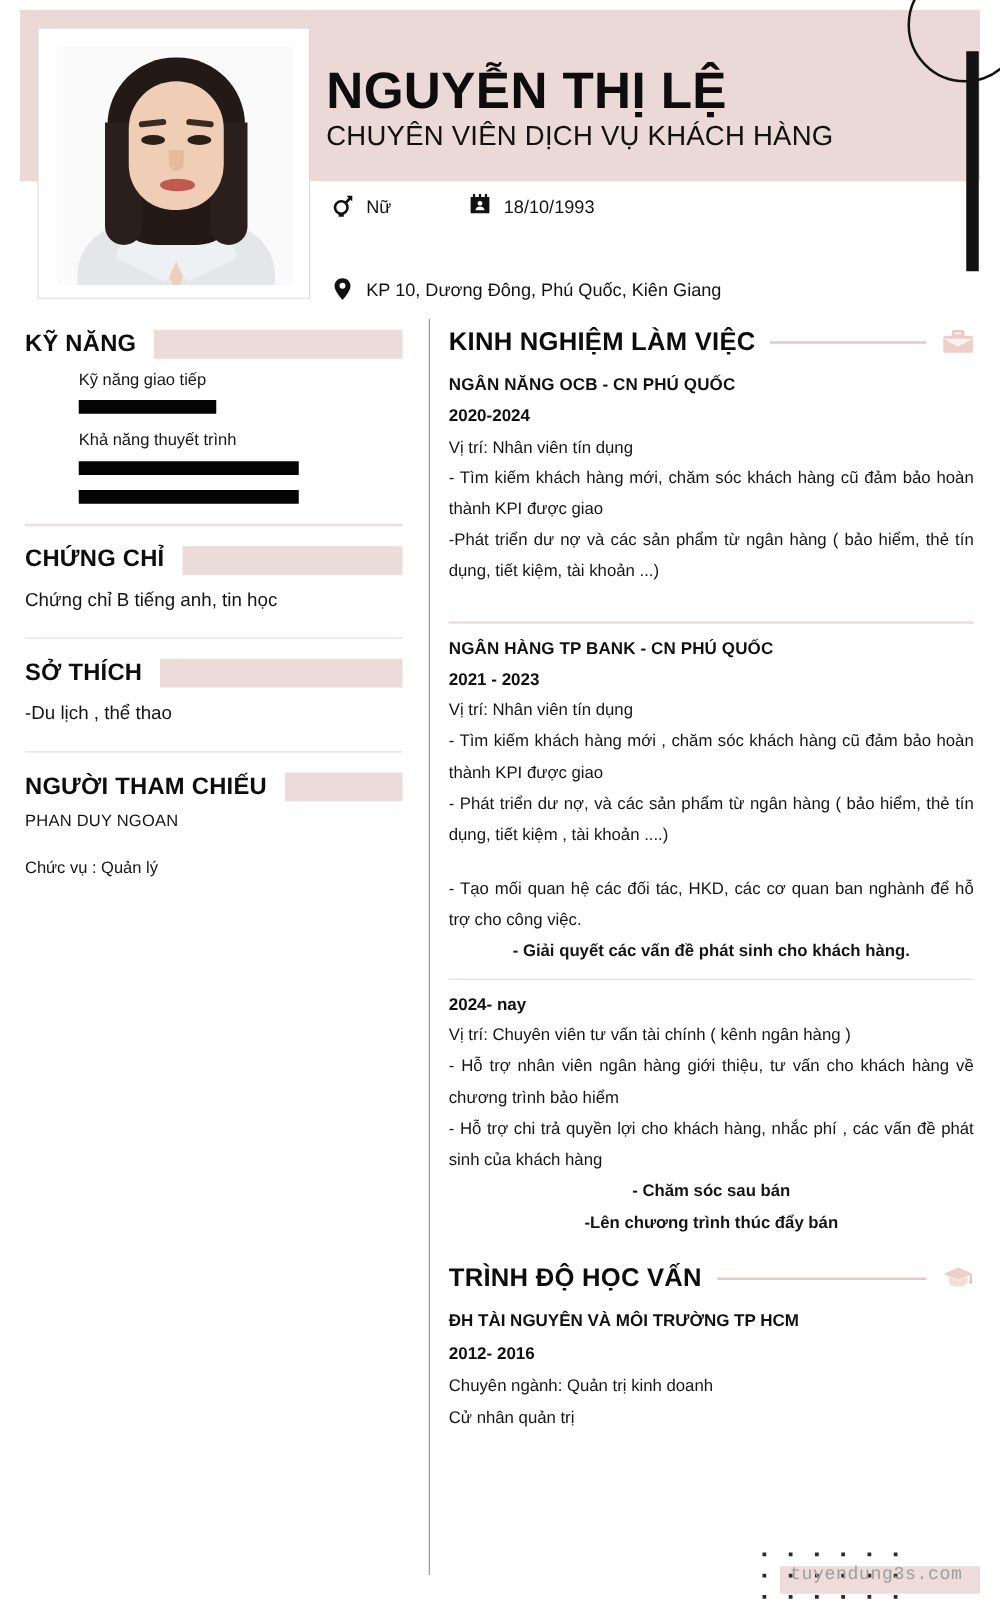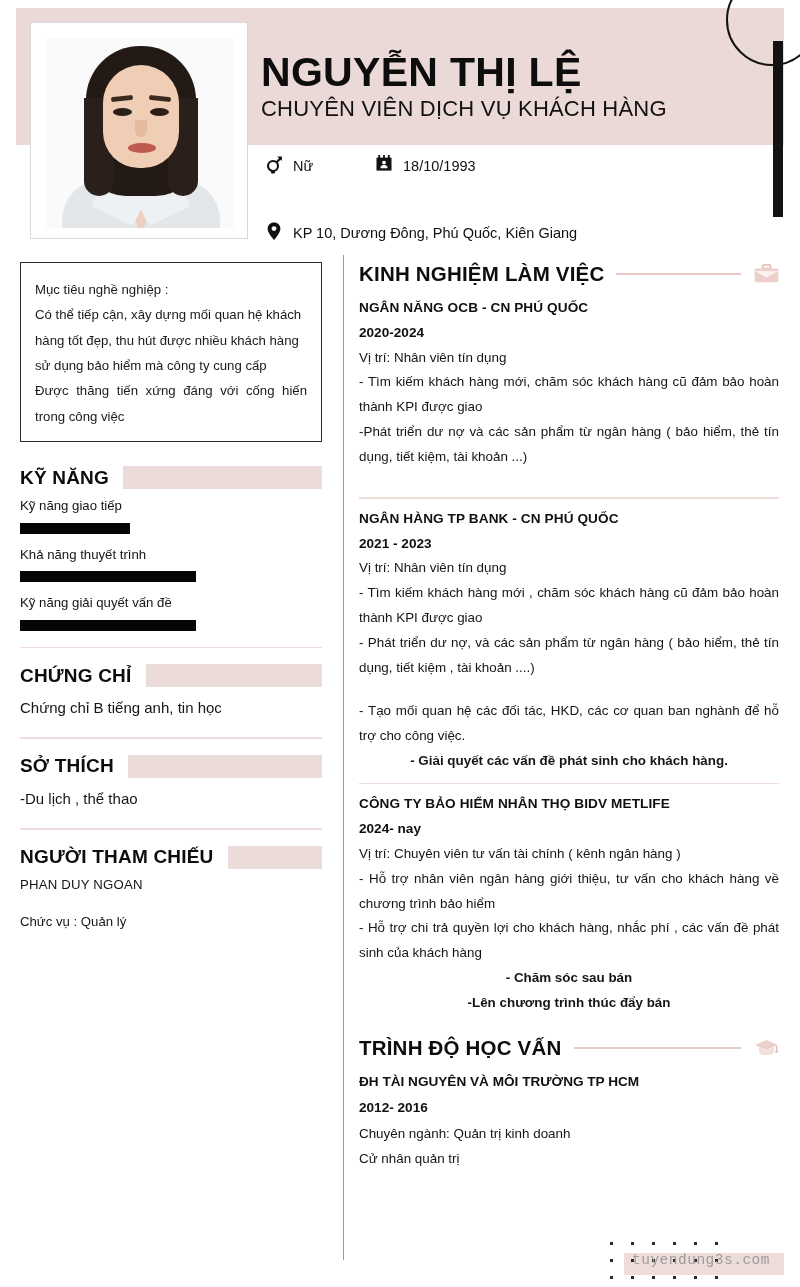--- a/index.html
+++ b/index.html
@@ -112,21 +112,21 @@
     display: flex; align-items: center;
     height: 27px; margin-bottom: 6px;
   }
   .sec-title {
     font-size: 19px; font-weight: 700; letter-spacing: 0.2px;
     color: #0d0d0d; white-space: nowrap; padding-right: 14px;
   }
   .sec-hl { flex: 1; height: 23px; background: #ecdcd9; }
   .sec-rule { height: 1.6px; background: #eddcd9; margin: 16px 0 14px 0; }
 
-  .skill { margin-bottom: 12px; }
+  .skill { margin-bottom: 12px; margin-left: 43px; }
   .skill-label { font-size: 13.2px; color: #151515; margin-bottom: 7px; line-height: 1.4; }
   .skill-bar { height: 11px; background: #050505; }
 
   .plain { font-size: 15px; color: #151515; line-height: 1.75; }
   .ref-name { font-size: 13.2px; color: #151515; letter-spacing: 0.2px; }
   .ref-role { font-size: 13.2px; color: #151515; margin-top: 22px; }
 
   
   .rightcol { position: absolute; left: 359px; top: 262px; width: 420px; }
   .rsec-head { display: flex; align-items: center; gap: 12px; margin-bottom: 9px; }
@@ -233,42 +233,36 @@
         </svg>
       </span>
       <span>KP 10, Dương Đông, Phú Quốc, Kiên Giang</span>
     </div>
   </div>
 
   <div class="vdivider"></div>
 
   <div class="leftcol">
 
-    <div class="objbox">
-      <p>Mục tiêu nghề nghiệp :</p>
-      <p>Có thể tiếp cận, xây dựng mối quan hệ khách hàng tốt đẹp, thu hút được nhiều khách hàng sử dụng bảo hiểm mà công ty cung cấp</p>
-      <p class="just">Được thăng tiến xứng đáng với cống hiến trong công việc</p>
-    </div>
 
     <div class="sec">
       <div class="sec-head">
         <span class="sec-title">KỸ NĂNG</span>
         <span class="sec-hl"></span>
       </div>
 
       <div class="skill">
         <div class="skill-label">Kỹ năng giao tiếp</div>
         <div class="skill-bar" style="width: 110px;"></div>
       </div>
       <div class="skill">
         <div class="skill-label">Khả năng thuyết trình</div>
         <div class="skill-bar" style="width: 176px;"></div>
       </div>
       <div class="skill">
-        <div class="skill-label">Kỹ năng giải quyết vấn đề</div>
         <div class="skill-bar" style="width: 176px;"></div>
       </div>
     </div>
 
     <div class="sec-rule"></div>
 
     <div class="sec">
       <div class="sec-head">
         <span class="sec-title">CHỨNG CHỈ</span>
         <span class="sec-hl"></span>
@@ -331,21 +325,20 @@
         <div class="job-li">- Tìm kiếm khách hàng mới , chăm sóc khách hàng cũ đảm bảo hoàn thành KPI được giao</div>
         <div class="job-li">- Phát triển dư nợ,  và các sản phẩm từ ngân hàng ( bảo hiểm, thẻ tín dụng, tiết kiệm , tài khoản ....)</div>
         <div class="job-gap"></div>
         <div class="job-li">- Tạo mối quan hệ các đối tác, HKD,  các cơ quan ban nghành để hỗ trợ cho công việc.</div>
         <div class="job-li noj">- Giải quyết các vấn đề phát sinh cho khách hàng.</div>
       </div>
 
       <div class="job-rule"></div>
 
       <div class="job">
-        <div class="job-co">CÔNG TY BẢO HIỂM NHÂN THỌ BIDV METLIFE</div>
         <div class="job-yr">2024- nay</div>
         <div class="job-pos">Vị trí: Chuyên viên tư vấn tài chính ( kênh ngân hàng )</div>
         <div class="job-li">- Hỗ trợ nhân viên ngân hàng giới thiệu, tư vấn cho khách hàng về chương trình bảo hiểm</div>
         <div class="job-li">- Hỗ trợ chi trả quyền lợi cho khách hàng, nhắc phí , các vấn đề phát sinh của khách hàng</div>
         <div class="job-li noj">- Chăm sóc sau bán</div>
         <div class="job-li noj">-Lên chương trình thúc đẩy bán</div>
       </div>
     </div>
 
     <div style="height:18px"></div>

